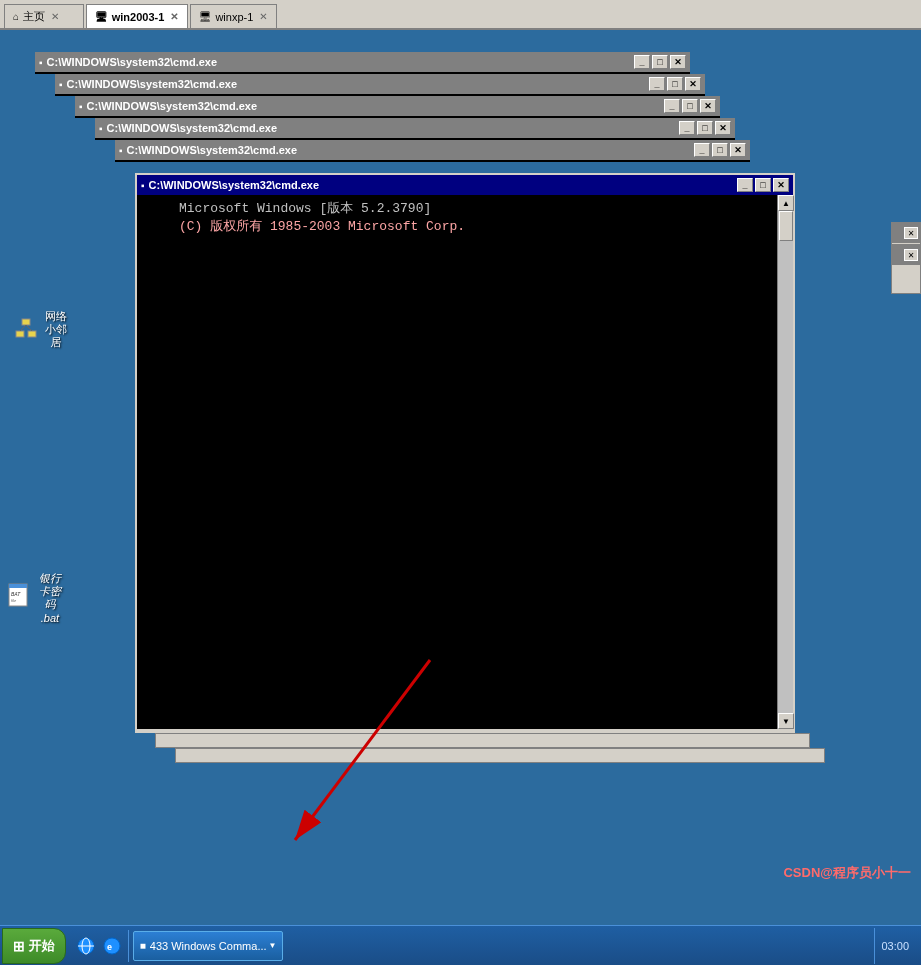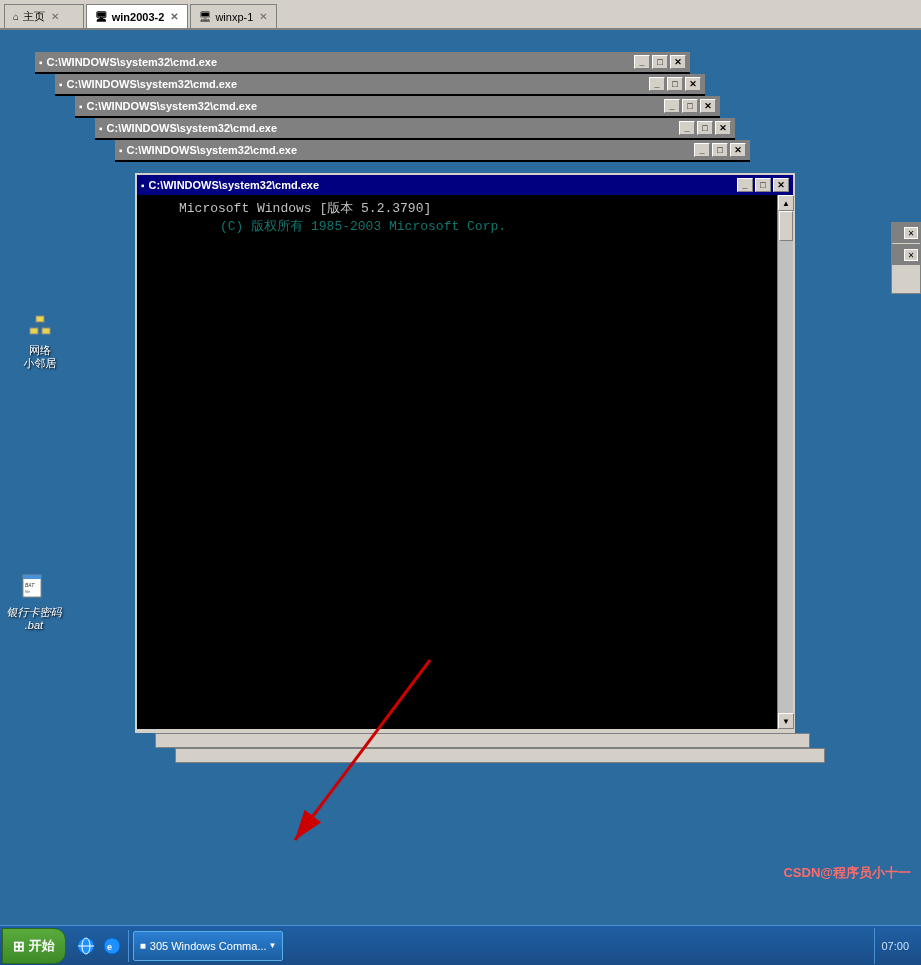--- a/index.html
+++ b/index.html
@@ -63,21 +63,21 @@
       right: 0;
       bottom: 40px;
       background: #2c6b9e;
       overflow: hidden;
     }
 
     
     .desktop-icon {
       position: absolute;
       display: flex;
-      flex-direction: column;
+      flex-direction: row;
       align-items: center;
       width: 60px;
       cursor: pointer;
       color: #fff;
       font-size: 11px;
       text-align: center;
     }
     .desktop-icon .icon-img {
       width: 32px;
       height: 32px;
@@ -260,21 +260,21 @@
 <body>
 
 <div class="browser-tabs">
   <div class="browser-tab">
     <span class="tab-icon">⌂</span>
     <span>主页</span>
     <span class="tab-close">✕</span>
   </div>
   <div class="browser-tab active">
     <span class="tab-icon">🖥</span>
-    <span>win2003-2</span>
+    <span>win2003-1</span>
     <span class="tab-close">✕</span>
   </div>
   <div class="browser-tab">
     <span class="tab-icon">🖥</span>
     <span>winxp-1</span>
     <span class="tab-close">✕</span>
   </div>
 </div>
 
 <div class="desktop">
@@ -388,21 +388,21 @@
       <div style="display:flex;gap:2px;">
         <div class="win-btn">_</div>
         <div class="win-btn">□</div>
         <div class="win-btn">✕</div>
       </div>
     </div>
 
     <div style="display:flex;height:calc(100% - 22px);">
       <div class="cmd-body" style="flex:1;height:100%;position:relative;padding-left:42px;">
         <div style="color:#c0c0c0;font-size:13px;font-family:'Courier New',monospace;">Microsoft Windows [版本 5.2.3790]</div>
-        <div style="color:#0f766e;font-size:13px;font-family:'Courier New',monospace;margin-left:41px;">(C) 版权所有 1985-2003 Microsoft Corp.</div>
+        <div style="color:#fca5a5;font-size:13px;font-family:'Courier New',monospace;">(C) 版权所有 1985-2003 Microsoft Corp.</div>
         <div style="height:14px;"></div>
       </div>
 
       <div style="width:16px;background:#d4d0c8;border-left:1px solid #808080;display:flex;flex-direction:column;">
         <div style="width:16px;height:16px;background:#d4d0c8;border:1px solid #fff;border-right-color:#808080;border-bottom-color:#808080;display:flex;align-items:center;justify-content:center;font-size:8px;cursor:pointer;">▲</div>
         <div style="flex:1;background:#c0c0c0;">
           <div style="width:14px;height:30px;background:#d4d0c8;border:1px solid #fff;border-right-color:#808080;border-bottom-color:#808080;margin:0 1px;"></div>
         </div>
         <div style="width:16px;height:16px;background:#d4d0c8;border:1px solid #fff;border-right-color:#808080;border-bottom-color:#808080;display:flex;align-items:center;justify-content:center;font-size:8px;cursor:pointer;">▼</div>
       </div>
@@ -444,21 +444,21 @@
       <svg width="18" height="18" viewBox="0 0 18 18">
         <circle cx="9" cy="9" r="8" fill="#1e90ff" stroke="#0066cc" stroke-width="1"></circle>
         <text x="4" y="13" font-size="9" fill="#fff" font-weight="bold">e</text>
       </svg>
     </div>
   </div>
 
   <div class="taskbar-items">
     <div class="taskbar-item">
       <span class="item-icon">■</span>
-      <span class="item-label">305 Windows Comma...</span>
+      <span class="item-label">433 Windows Comma...</span>
       <span class="item-arrow">▼</span>
     </div>
   </div>
 
   <div class="taskbar-tray">
-    <span class="tray-text">07:00</span>
+    <span class="tray-text">03:00</span>
   </div>
 </div>
 
 </body></html>

